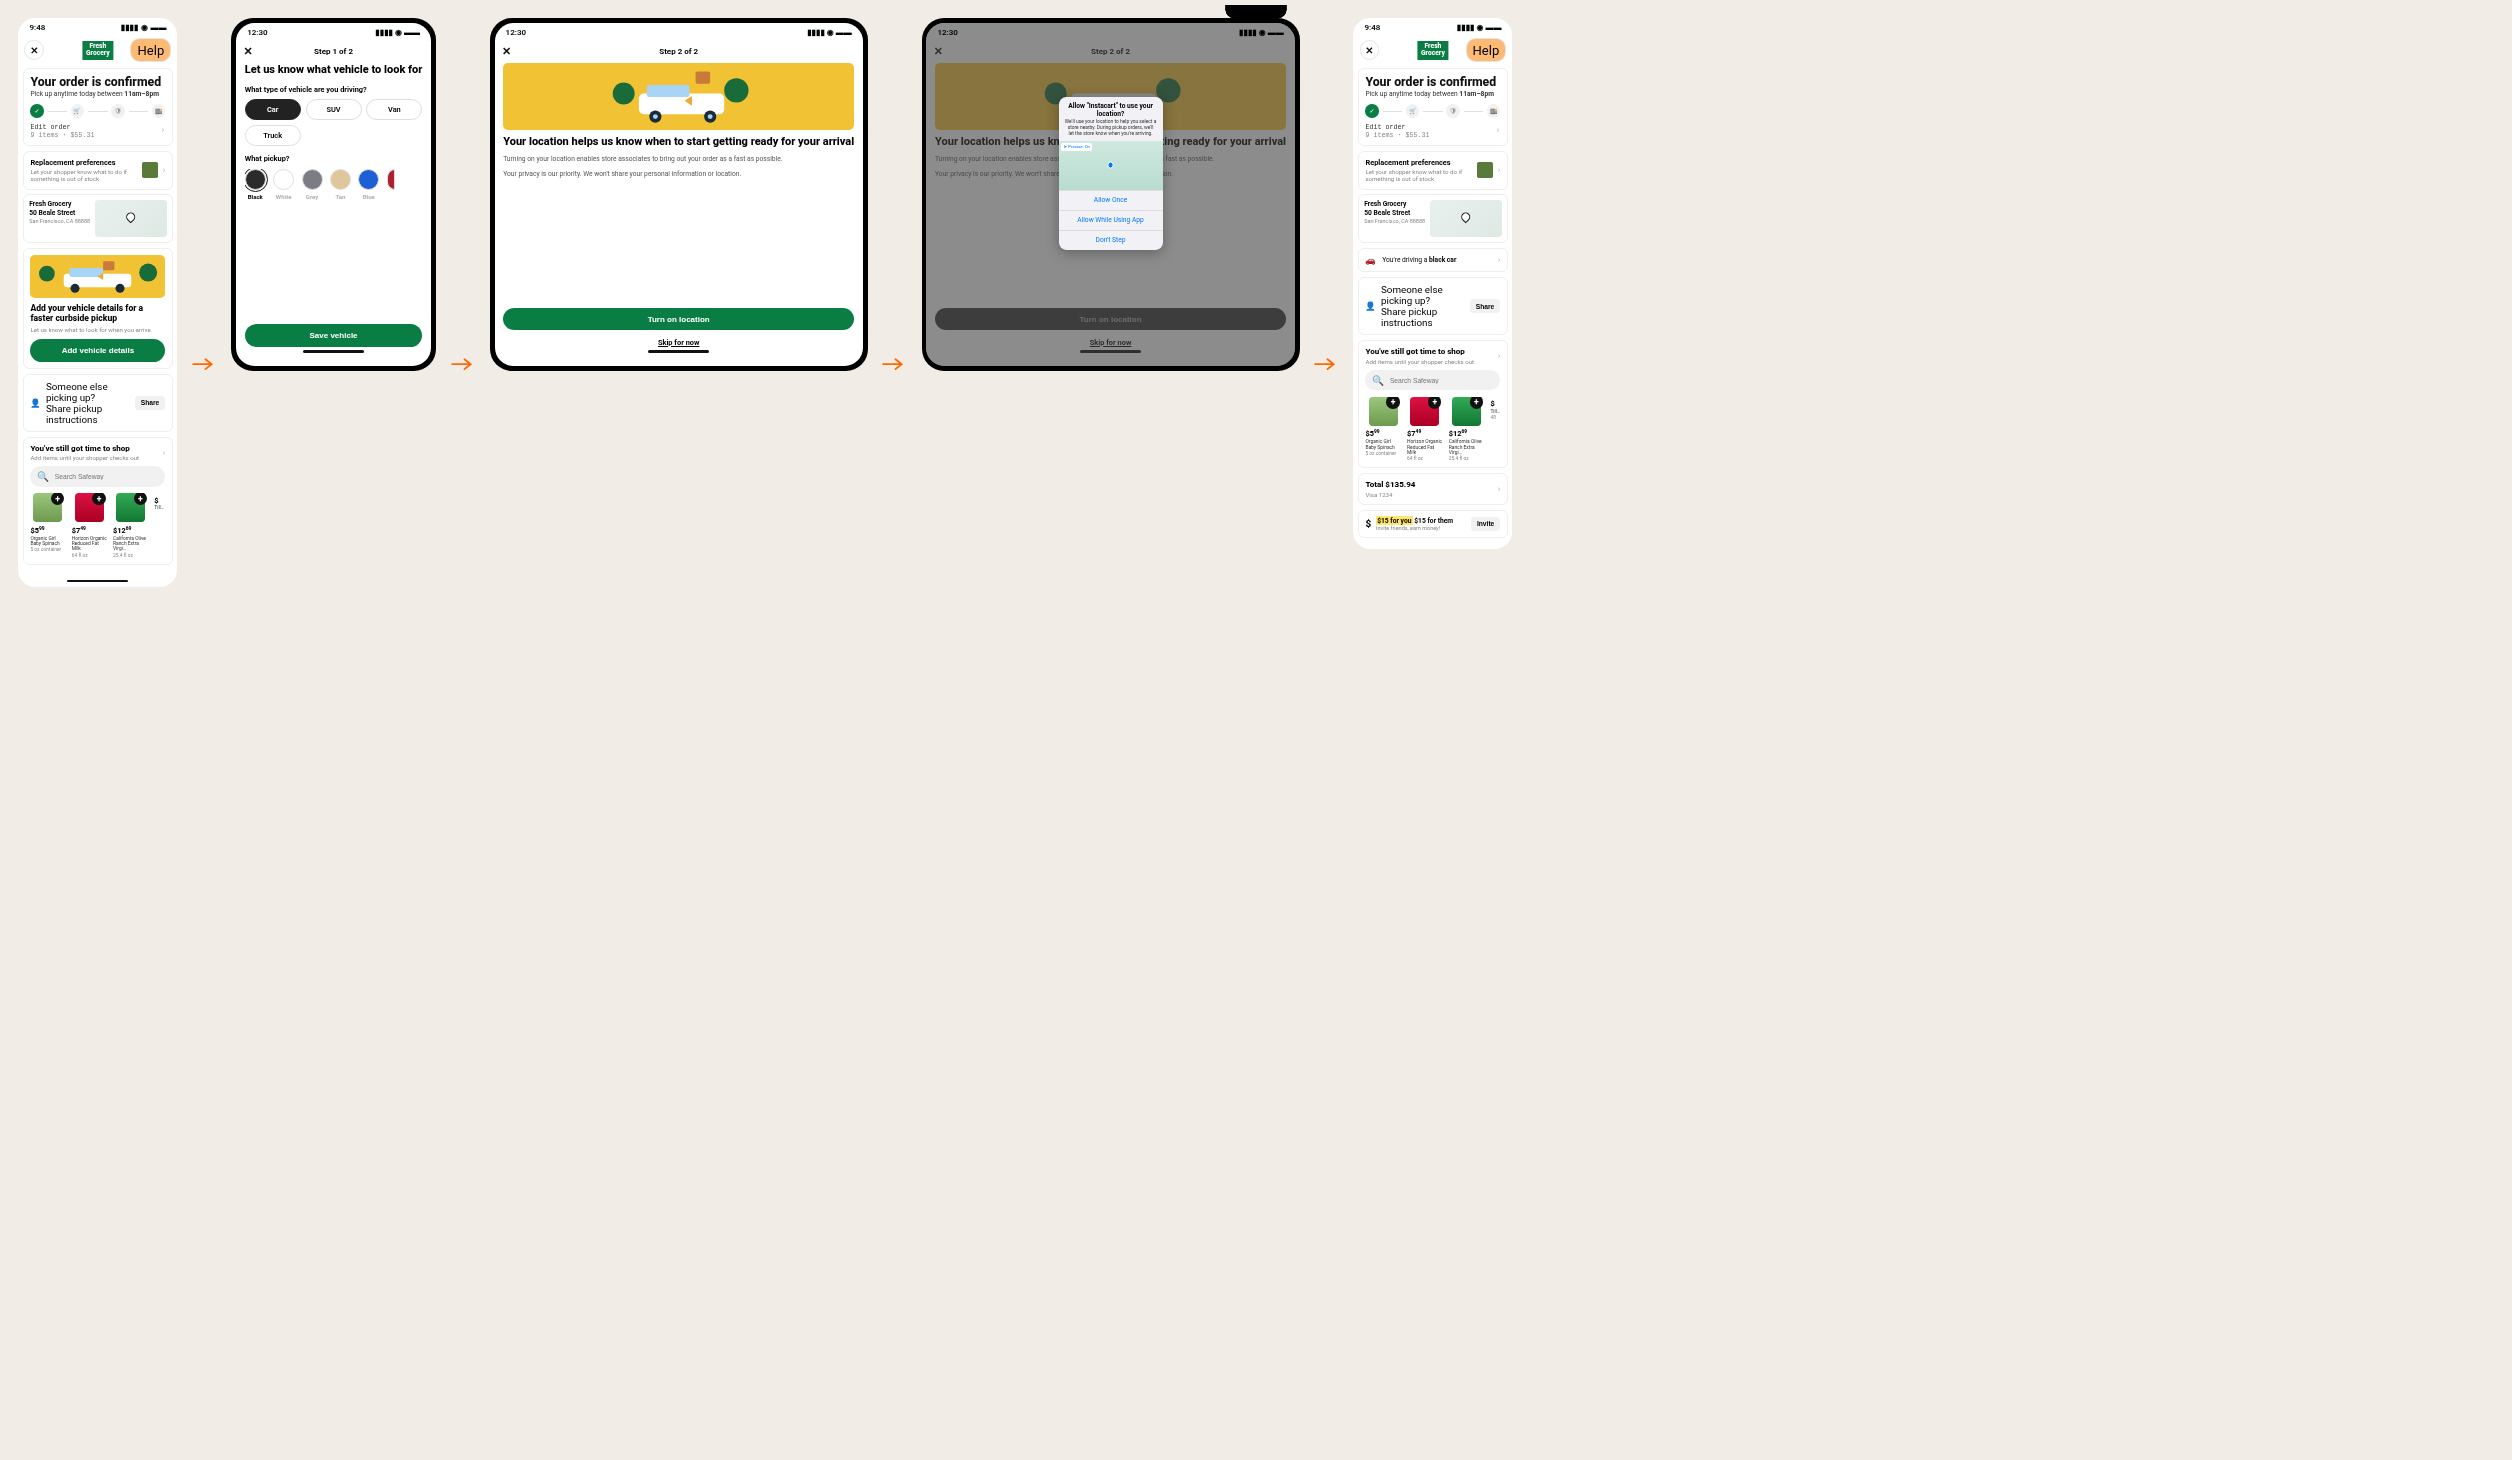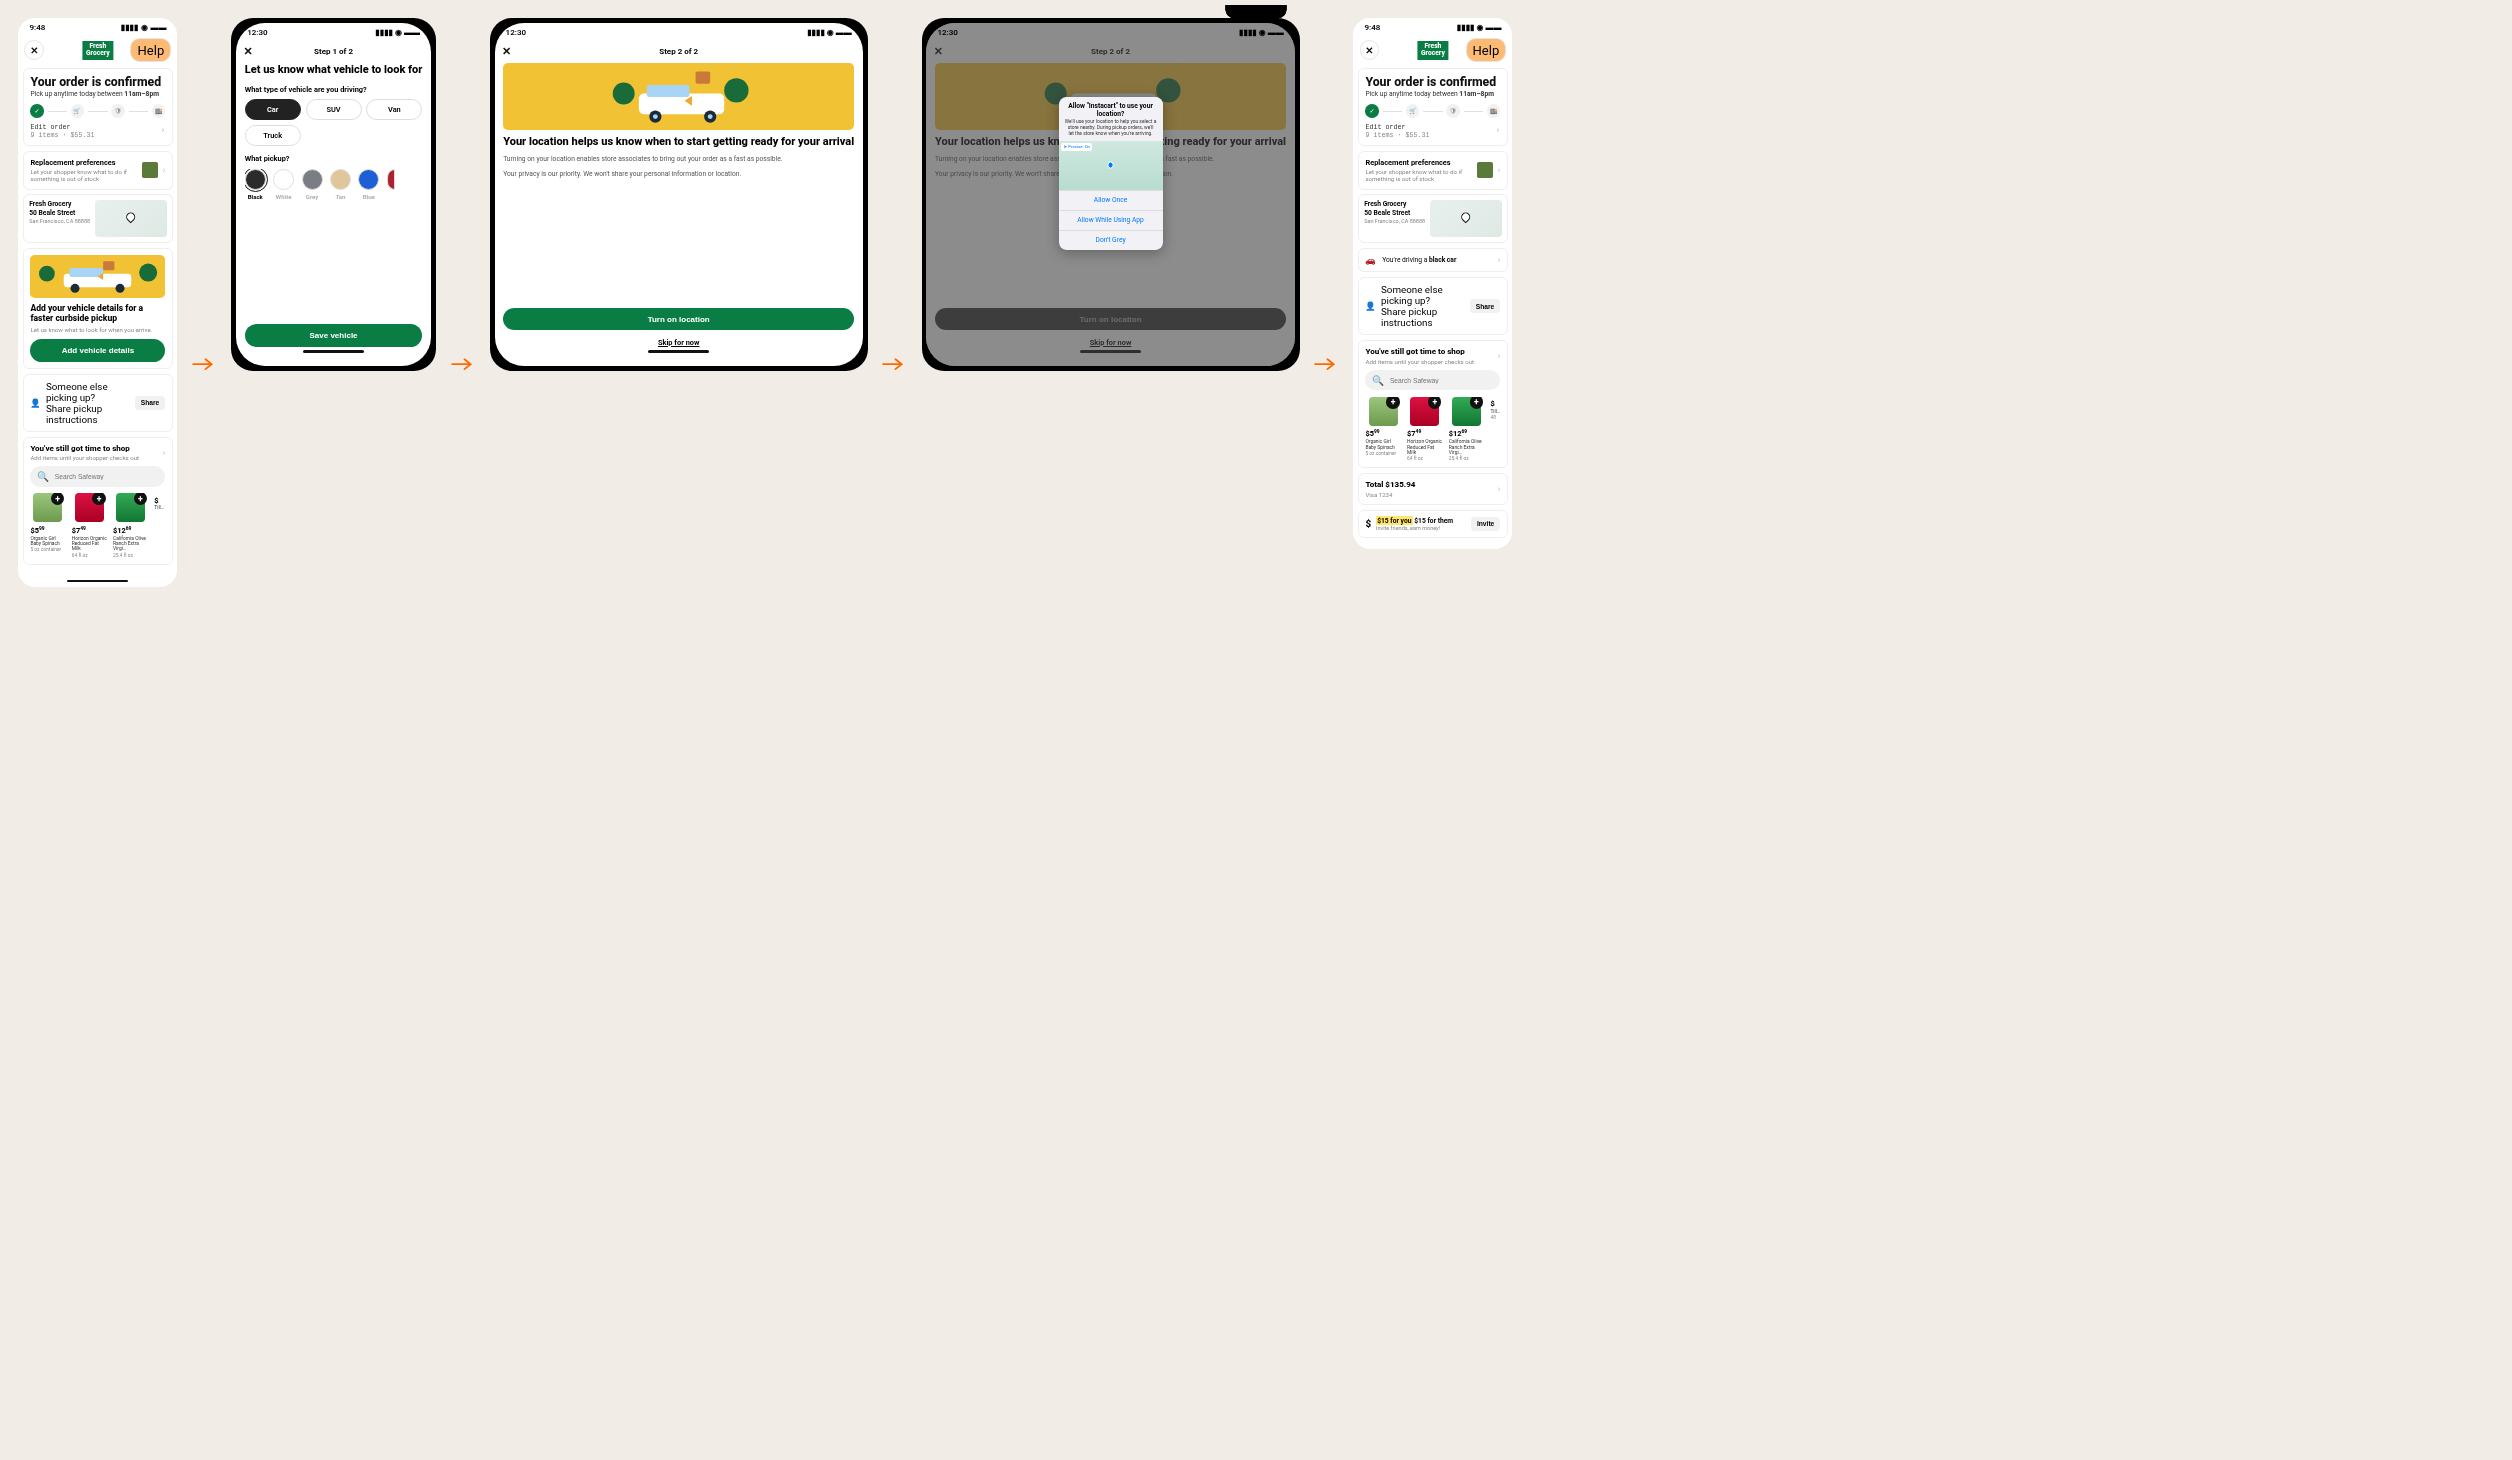--- a/index.html
+++ b/index.html
@@ -105,21 +105,21 @@
   .seg{display:grid;grid-template-columns:1fr 1fr 1fr;gap:4.9px;margin-top:4.9px;}
   .chip{border:0.6px solid #ddd;border-radius:12.3px;padding:4.9px;text-align:center;font-size:7.4px;font-weight:600;}
   .chip.on{background:#222;color:#fff;border-color:#222;}
   .colors{display:flex;gap:7.4px;margin-top:6.1px;overflow:hidden;align-items:flex-start;}
   .color{text-align:center;font-size:6.1px;font-weight:700;}
   .swatch{width:21px;height:21px;border-radius:50%;margin:0 auto 2.5px;border:0.6px solid #ddd;}
   .swatch.sel{outline:1.2px solid #111;outline-offset:1.2px;}
   .color.dim{color:#aaa;font-weight:600;}
   .para{font-size:6.7px;color:#555;margin-top:6.1px;line-height:1.35;}
   .skip{text-align:center;font-size:7.4px;font-weight:700;text-decoration:underline;margin-top:7.4px;}
-  .phone-dark .phone-inner{display:flex;flex-direction:column;min-height:343px;border-radius:29px;}
+  .phone-dark .phone-inner{display:flex;flex-direction:column;min-height:343px;}
   .phone-dark .modal-body{flex:1;display:flex;flex-direction:column;}
 
   
   .alert{position:absolute;z-index:20;left:50%;top:74px;transform:translateX(-50%);width:104px;background:#f2f2f6;border-radius:7.4px;overflow:hidden;box-shadow:0 2.5px 12.3px rgba(0,0,0,0.3);}
   .alert .at{font-size:6.7px;font-weight:700;text-align:center;padding:4.9px 6.1px 1.2px;}
   .alert .ad{font-size:4.9px;text-align:center;padding:0 6.1px 3.7px;color:#333;line-height:1.2;}
   .alert .amap{height:49px;background:linear-gradient(#cfe8e0,#b8dcd0);position:relative;}
   .alert .amap::after{content:'';position:absolute;left:50%;top:50%;width:4.9px;height:4.9px;background:#007aff;border:1.2px solid #fff;border-radius:50%;transform:translate(-50%,-50%);}
   .alert .precise{position:absolute;left:2.5px;top:2.5px;background:#fff;border-radius:1.8px;font-size:4.3px;padding:1.2px 2.5px;color:#007aff;display:flex;gap:1.2px;align-items:center;}
   .alert .opt{border-top:0.6px solid #ddd;text-align:center;font-size:6.7px;color:#007aff;padding:5.5px;}
@@ -391,21 +391,21 @@
       <div class="at">Allow "Instacart" to use your location?</div>
       <div class="ad">We'll use your location to help you select a store nearby. During pickup orders, we'll let the store know when you're arriving.</div>
       <div class="amap">
         <div class="precise">
             <span>➤</span>
             <span>Precise: On</span>
           </div>
       </div>
       <div class="opt">Allow Once</div>
       <div class="opt">Allow While Using App</div>
-      <div class="opt">Don't Grey</div>
+      <div class="opt">Don't Step</div>
     </div>
   </div>
 </div>
 
 <div class="arrow">
   <svg width="24.5" height="18.4" viewBox="0 0 40 30">
       <path d="M2 15 L30 15 M22 7 L32 15 L22 23" stroke="#ff6a00" stroke-width="3" fill="none" stroke-linecap="round"></path>
     </svg>
 </div>
 

